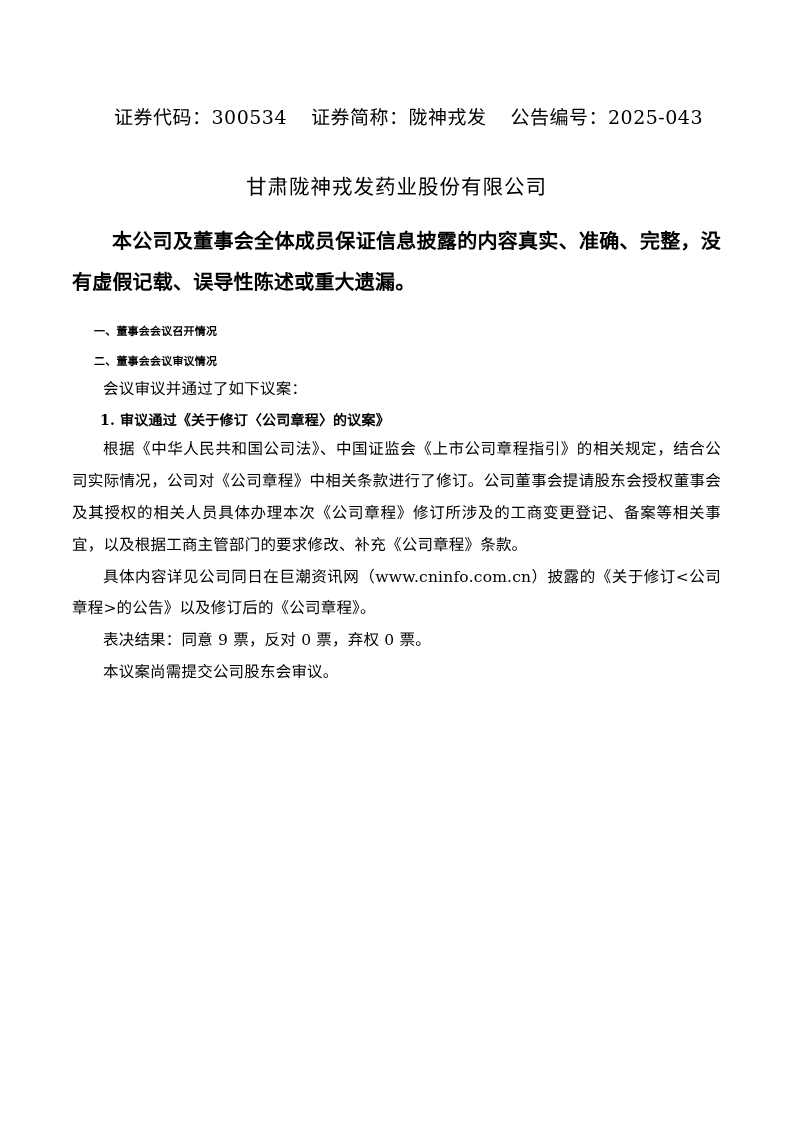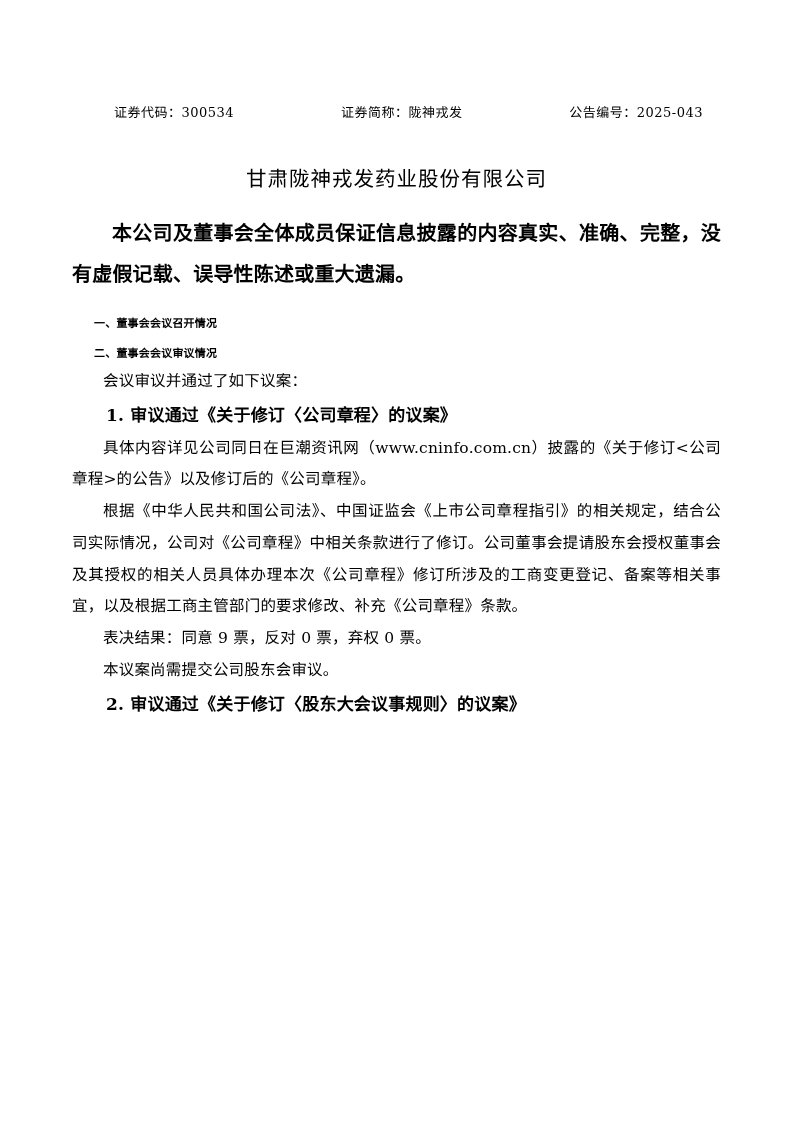--- a/index.html
+++ b/index.html
@@ -17,21 +17,21 @@
     box-sizing: border-box;
     padding: 88px 72px 60px 72px;
     font-family: "DejaVu Serif", "Liberation Serif", serif;
     color: #000000;
     overflow: hidden;
   }
   .header-row {
     display: flex;
     justify-content: space-between;
     align-items: baseline;
-    font-size: 13px;
+    font-size: 19px;
     letter-spacing: 0.5px;
     margin: 0 18px 0 42px;
     padding-top: 14px;
   }
   .header-row > div {
     white-space: nowrap;
   }
   .title-block {
     text-align: center;
     margin-top: 40px;
@@ -66,21 +66,21 @@
   p.body {
     font-size: 15.5px;
     line-height: 2.05;
     text-align: justify;
     text-justify: inter-ideograph;
     text-indent: 2em;
     margin: 0;
     letter-spacing: 0.2px;
   }
   .sub-heading {
-    font-size: 17px;
+    font-size: 14px;
     font-weight: bold;
     line-height: 2.05;
     text-indent: 2em;
     margin: 0;
     letter-spacing: 0.2px;
   }
 </style>
 </head>
 <body>
 
@@ -97,20 +97,19 @@
   </div>
 
   <div class="statement">本公司及董事会全体成员保证信息披露的内容真实、准确、完整，没有虚假记载、误导性陈述或重大遗漏。</div>
 
   <div class="section-heading">一、董事会会议召开情况</div>
 
   <div class="section-heading tight">二、董事会会议审议情况</div>
   <p class="body">会议审议并通过了如下议案：</p>
 
   <p class="sub-heading">1. 审议通过《关于修订〈公司章程〉的议案》</p>
+  <p class="body">根据《中华人民共和国公司法》、中国证监会《上市公司章程指引》的相关规定，结合公司实际情况，公司对《公司章程》中相关条款进行了修订。公司董事会提请股东会授权董事会及其授权的相关人员具体办理本次《公司章程》修订所涉及的工商变更登记、备案等相关事宜，以及根据工商主管部门的要求修改、补充《公司章程》条款。</p>
   <p class="body">具体内容详见公司同日在巨潮资讯网（www.cninfo.com.cn）披露的《关于修订&lt;公司章程&gt;的公告》以及修订后的《公司章程》。</p>
-  <p class="body">根据《中华人民共和国公司法》、中国证监会《上市公司章程指引》的相关规定，结合公司实际情况，公司对《公司章程》中相关条款进行了修订。公司董事会提请股东会授权董事会及其授权的相关人员具体办理本次《公司章程》修订所涉及的工商变更登记、备案等相关事宜，以及根据工商主管部门的要求修改、补充《公司章程》条款。</p>
   <p class="body">表决结果：同意 9 票，反对 0 票，弃权 0 票。</p>
   <p class="body">本议案尚需提交公司股东会审议。</p>
 
-  <p class="sub-heading">2. 审议通过《关于修订〈股东大会议事规则〉的议案》</p>
 
 </div>
 
 </body></html>

